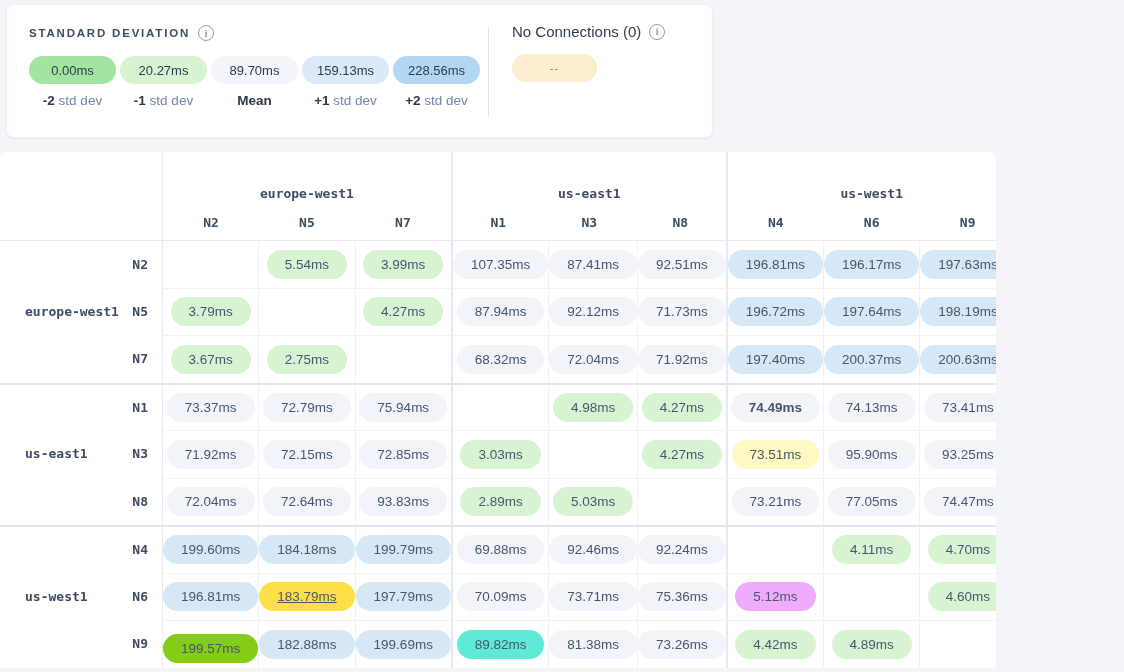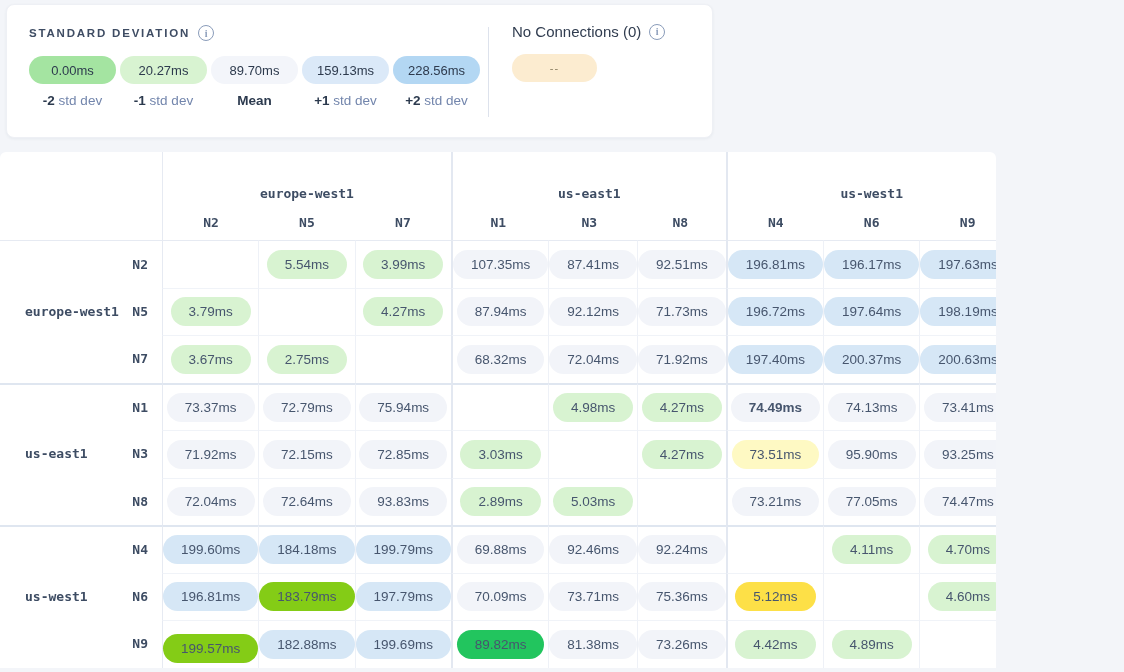--- a/index.html
+++ b/index.html
@@ -336,56 +336,56 @@
       <span class="pill" style="background: rgb(216, 243, 209);">4.70ms</span>
     </div>
     <div class="rlabel">
       <span class="rregion">us-west1</span>
       <span class="rnode">N6</span>
     </div>
     <div class="cell lsep-left rsep-top">
       <span class="pill" style="background: rgb(214, 231, 246);">196.81ms</span>
     </div>
     <div class="cell csep-left rsep-top">
-      <span class="pill" style="background: #84cc16;">183.79ms</span>
+      <span class="pill" style="background: #fde047; text-decoration: underline;">183.79ms</span>
     </div>
     <div class="cell csep-left rsep-top">
       <span class="pill" style="background: rgb(214, 231, 246);">197.79ms</span>
     </div>
     <div class="cell gsep-left rsep-top">
       <span class="pill" style="background: rgb(242, 244, 249);">70.09ms</span>
     </div>
     <div class="cell csep-left rsep-top">
       <span class="pill" style="background: rgb(242, 244, 249);">73.71ms</span>
     </div>
     <div class="cell csep-left rsep-top">
       <span class="pill" style="background: rgb(242, 244, 249);">75.36ms</span>
     </div>
     <div class="cell gsep-left rsep-top">
-      <span class="pill" style="background: #fde047;">5.12ms</span>
+      <span class="pill" style="background: #f0abfc;">5.12ms</span>
     </div>
     <div class="cell csep-left rsep-top"></div>
     <div class="cell csep-left rsep-top">
       <span class="pill" style="background: rgb(216, 243, 209);">4.60ms</span>
     </div>
     <div class="rlabel">
       <span class="rregion"></span>
       <span class="rnode">N9</span>
     </div>
     <div class="cell lsep-left rsep-top">
       <span class="pill" style="background: #84cc16; margin-top: 8px;">199.57ms</span>
     </div>
     <div class="cell csep-left rsep-top">
       <span class="pill" style="background: rgb(214, 231, 246);">182.88ms</span>
     </div>
     <div class="cell csep-left rsep-top">
       <span class="pill" style="background: rgb(214, 231, 246);">199.69ms</span>
     </div>
     <div class="cell gsep-left rsep-top">
-      <span class="pill" style="background: #22c55e;">89.82ms</span>
+      <span class="pill" style="background: #5eead4;">89.82ms</span>
     </div>
     <div class="cell csep-left rsep-top">
       <span class="pill" style="background: rgb(242, 244, 249);">81.38ms</span>
     </div>
     <div class="cell csep-left rsep-top">
       <span class="pill" style="background: rgb(242, 244, 249);">73.26ms</span>
     </div>
     <div class="cell gsep-left rsep-top">
       <span class="pill" style="background: rgb(216, 243, 209);">4.42ms</span>
     </div>

